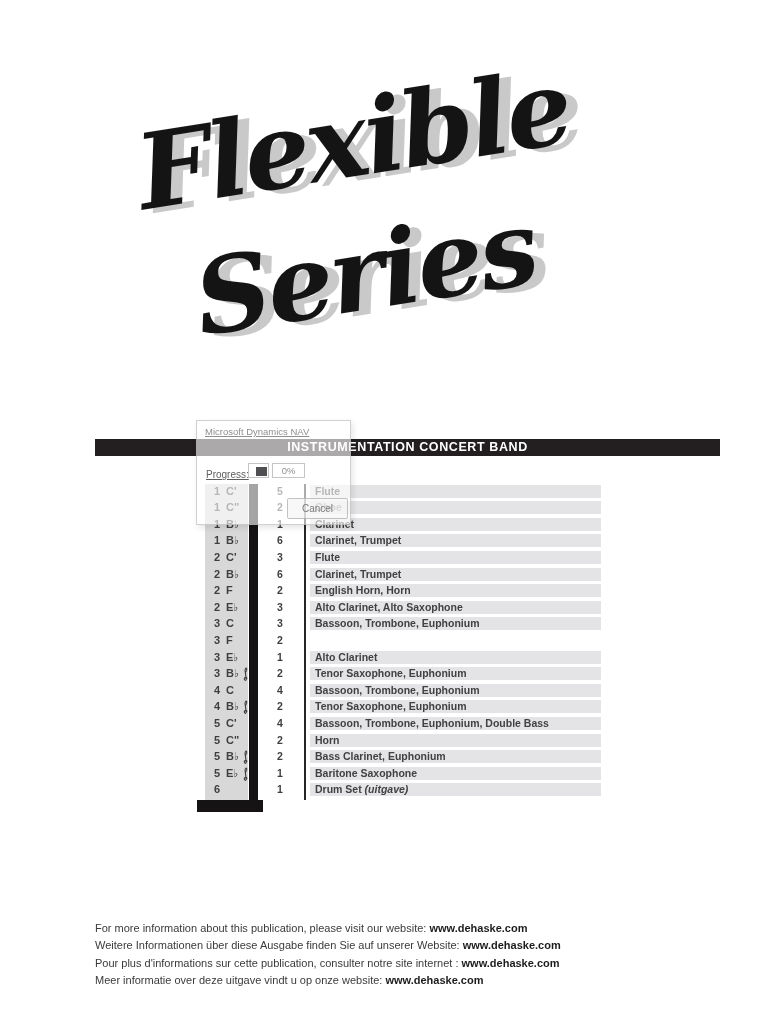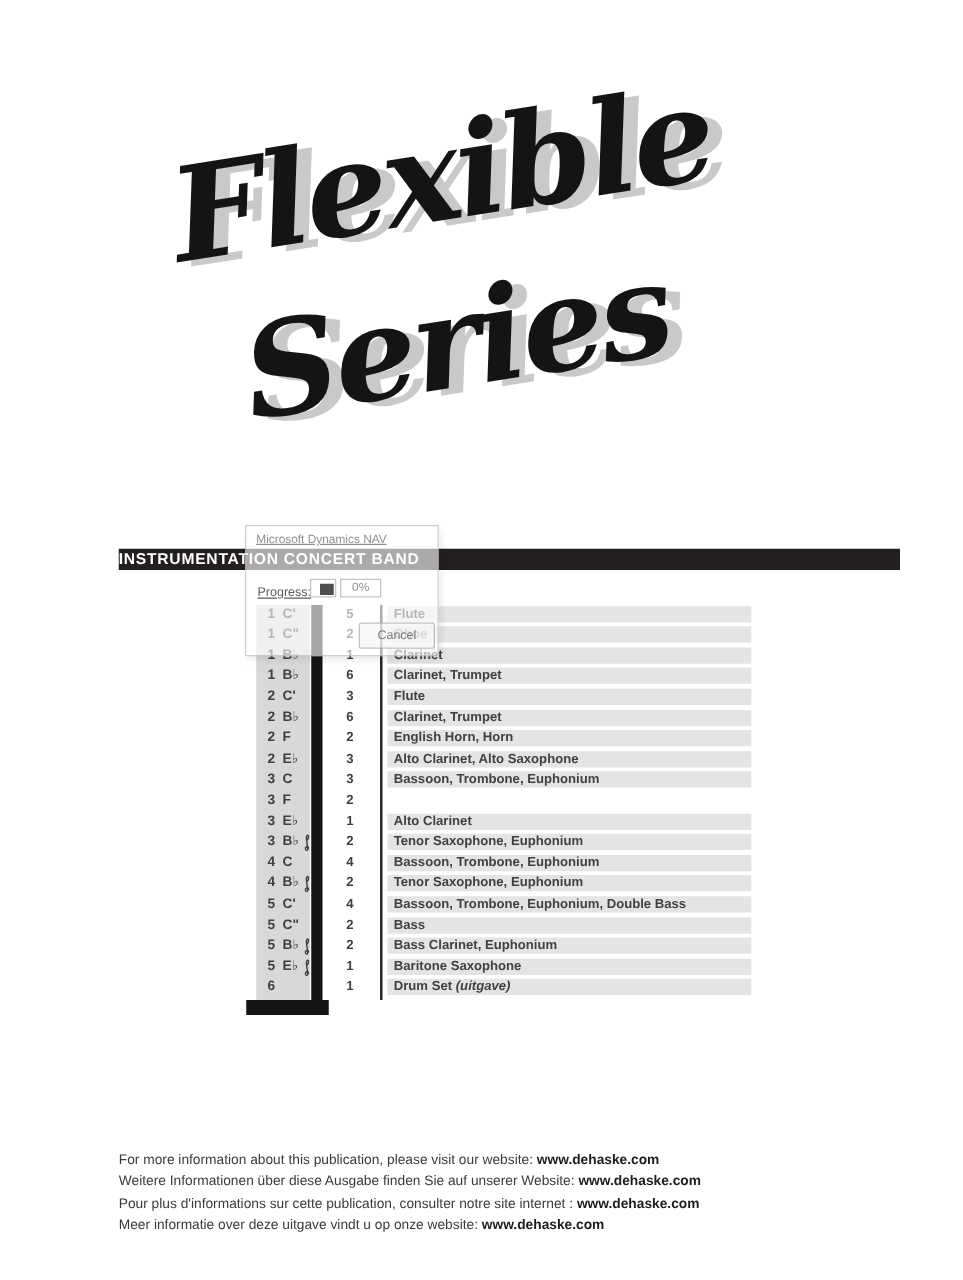--- a/index.html
+++ b/index.html
@@ -9,21 +9,21 @@
   
   .logo-line{position:absolute;color:#141414;
     font-family:"DejaVu Serif",serif;font-style:italic;font-weight:900;
     letter-spacing:-3px;white-space:nowrap;
     text-shadow:11px 5px 0 #c9c9c9;}
   .logo-1{left:138px;top:112px;font-size:104px;transform:rotate(-9deg);transform-origin:0 50%;}
   .logo-2{left:196px;top:238px;font-size:104px;transform:rotate(-9deg);transform-origin:0 50%;}
 
   
   .band{position:absolute;left:95px;top:439px;width:625px;height:17px;background:#231f20;}
-  .band-title{display:block;width:100%;text-align:left;color:#ffffff;
+  .band-title{display:block;width:100%;text-align:center;color:#ffffff;
     font-size:12.5px;font-weight:bold;letter-spacing:.6px;line-height:17px;}
 
   
   .panel{position:absolute;left:205px;top:484px;width:43px;height:316px;background:#d8d8d8;}
   .panel-shadow{position:absolute;left:197px;top:800px;width:66px;height:12px;background:#161314;}
   .bar-thick{position:absolute;left:249px;top:484px;width:8.5px;height:316px;background:#161314;}
   .bar-thin{position:absolute;left:304px;top:484px;width:1.6px;height:316px;background:#262626;}
 
   .trow{position:absolute;left:0;width:770px;height:13px;line-height:13px;}
   .tpart{position:absolute;left:205px;width:44px;height:13px;
@@ -202,21 +202,21 @@
         </span>
         <span class="tcount">4</span>
         <span class="tinstr"><span class="txt">Bassoon, Trombone, Euphonium, Double Bass</span></span>
       </div>
       <div class="trow" style="top: 733.5px;">
         <span class="tpart">
           <span class="pnum">5</span>
           <span class="pkey">C"</span>
         </span>
         <span class="tcount">2</span>
-        <span class="tinstr"><span class="txt">Bass</span></span>
+        <span class="tinstr"><span class="txt">Horn</span></span>
       </div>
       <div class="trow" style="top: 750.1px;">
         <span class="tpart">
           <span class="pnum">5</span>
           <span class="pkey">B♭</span>
           <svg class="clef" viewBox="0 0 10 20">
             <path d="M4.8 19.2 C2.8 19.2 1.9 16.6 3.7 15.3 C5.5 14.1 7.1 16.5 5.3 17.9 L3.8 6.3 C3.6 3.8 5.0 1.8 5.9 3.5 C6.8 5.2 5.2 7.5 4.2 8.7" fill="none" stroke="#3f3f41" stroke-width="1.5" stroke-linecap="round"></path>
           </svg>
         </span>
         <span class="tcount">2</span>

